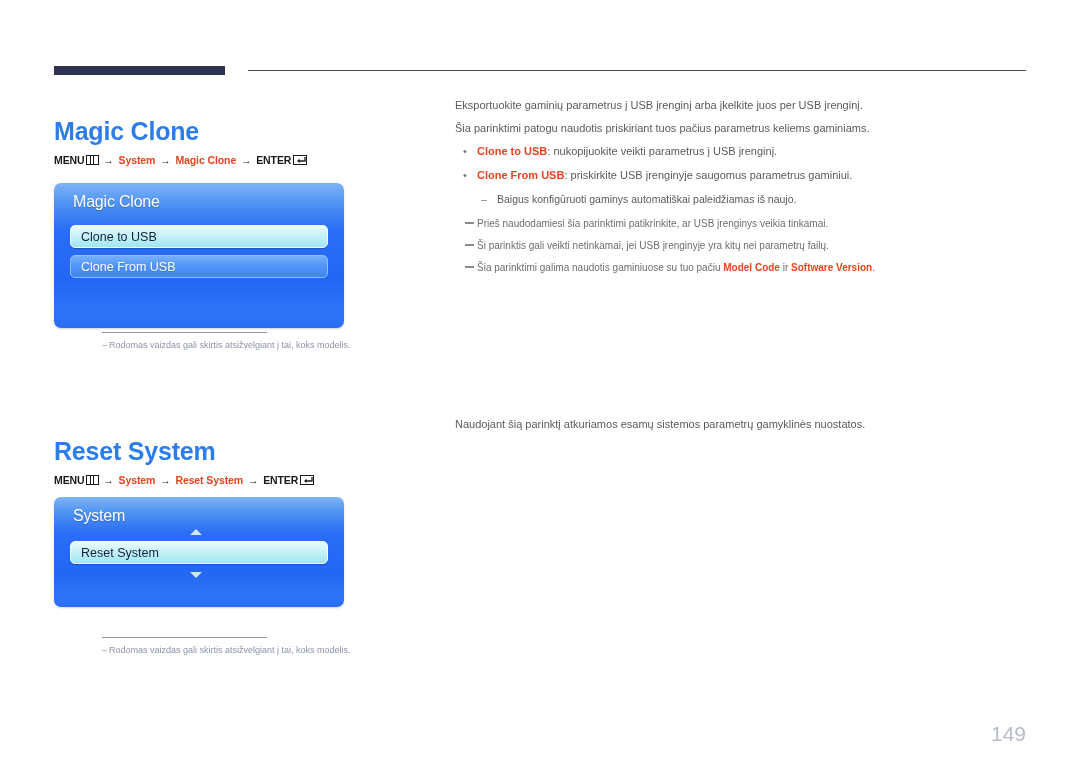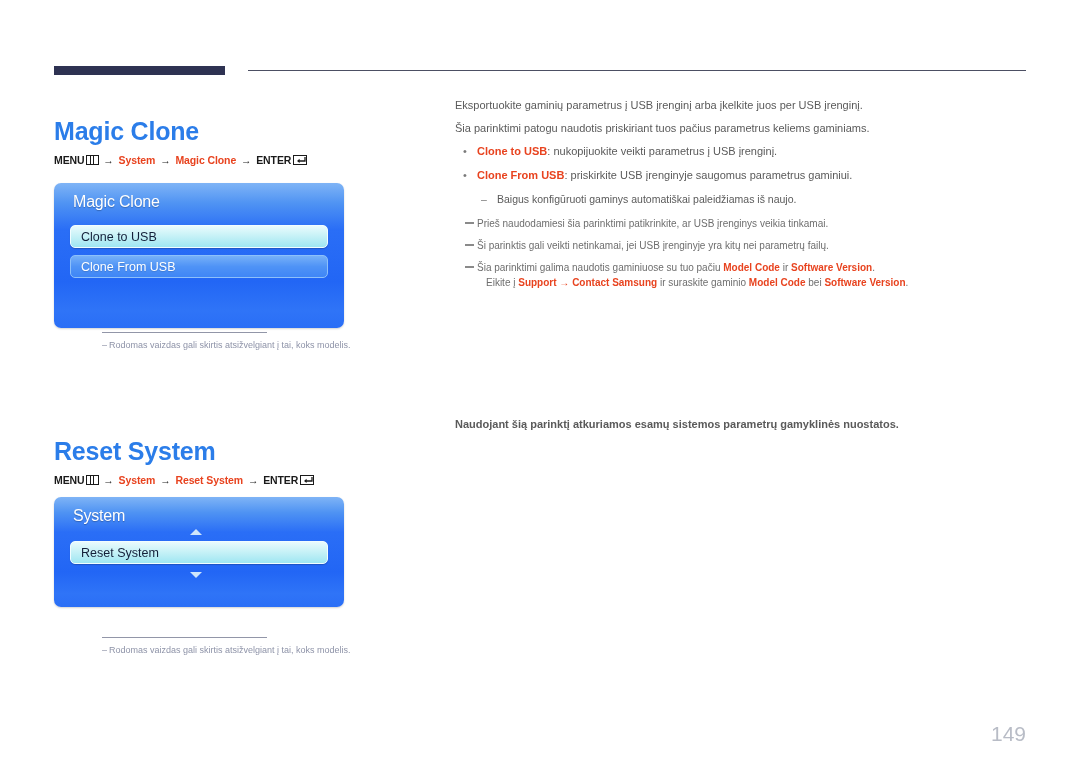--- a/index.html
+++ b/index.html
@@ -174,21 +174,21 @@
   }
   .foot-block .foot-text .dash {
     display: inline-block;
     width: 7px;
     color: #8e93a8;
   }
 
   
   .body-col { position: absolute; left: 455px; width: 580px; }
   #body-magic-clone { top: 98px; }
-  #body-reset-system { top: 417px; font-weight: bold; }
+  #body-reset-system { top: 417px; }
 
   .para {
     font-size: 11px;
     color: #5a5a5a;
     line-height: 15px;
     margin-bottom: 8px;
     white-space: nowrap;
   }
 
   .bullet-item {
@@ -303,21 +303,20 @@
   <div class="note-item">
     <span class="ndash"></span><span>Prieš naudodamiesi šia parinktimi patikrinkite, ar USB įrenginys veikia tinkamai.</span>
   </div>
 
   <div class="note-item">
     <span class="ndash"></span><span>Ši parinktis gali veikti netinkamai, jei USB įrenginyje yra kitų nei parametrų failų.</span>
   </div>
 
   <div class="note-item">
     <span class="ndash"></span><span><span>Šia parinktimi galima naudotis gaminiuose su tuo pačiu </span><span class="accent">Model Code</span><span> ir </span><span class="accent">Software Version</span><span>.</span></span>
-    <span class="nline2"><span>Eikite į </span><span class="accent">Support</span><span class="accent"> → </span><span class="accent">Contact Samsung</span><span> ir suraskite gaminio </span><span class="accent">Model Code</span><span> bei </span><span class="accent">Software Version</span><span>.</span></span>
   </div>
 </div>
 
 <h1 class="section-title" id="reset-system-title">Reset System</h1>
 
 <div class="menu-path" id="reset-system-path">
   <span>MENU</span><span class="icon-menu"></span>
   <span class="arrow">→</span>
   <span class="accent">System</span>
   <span class="arrow">→</span>

